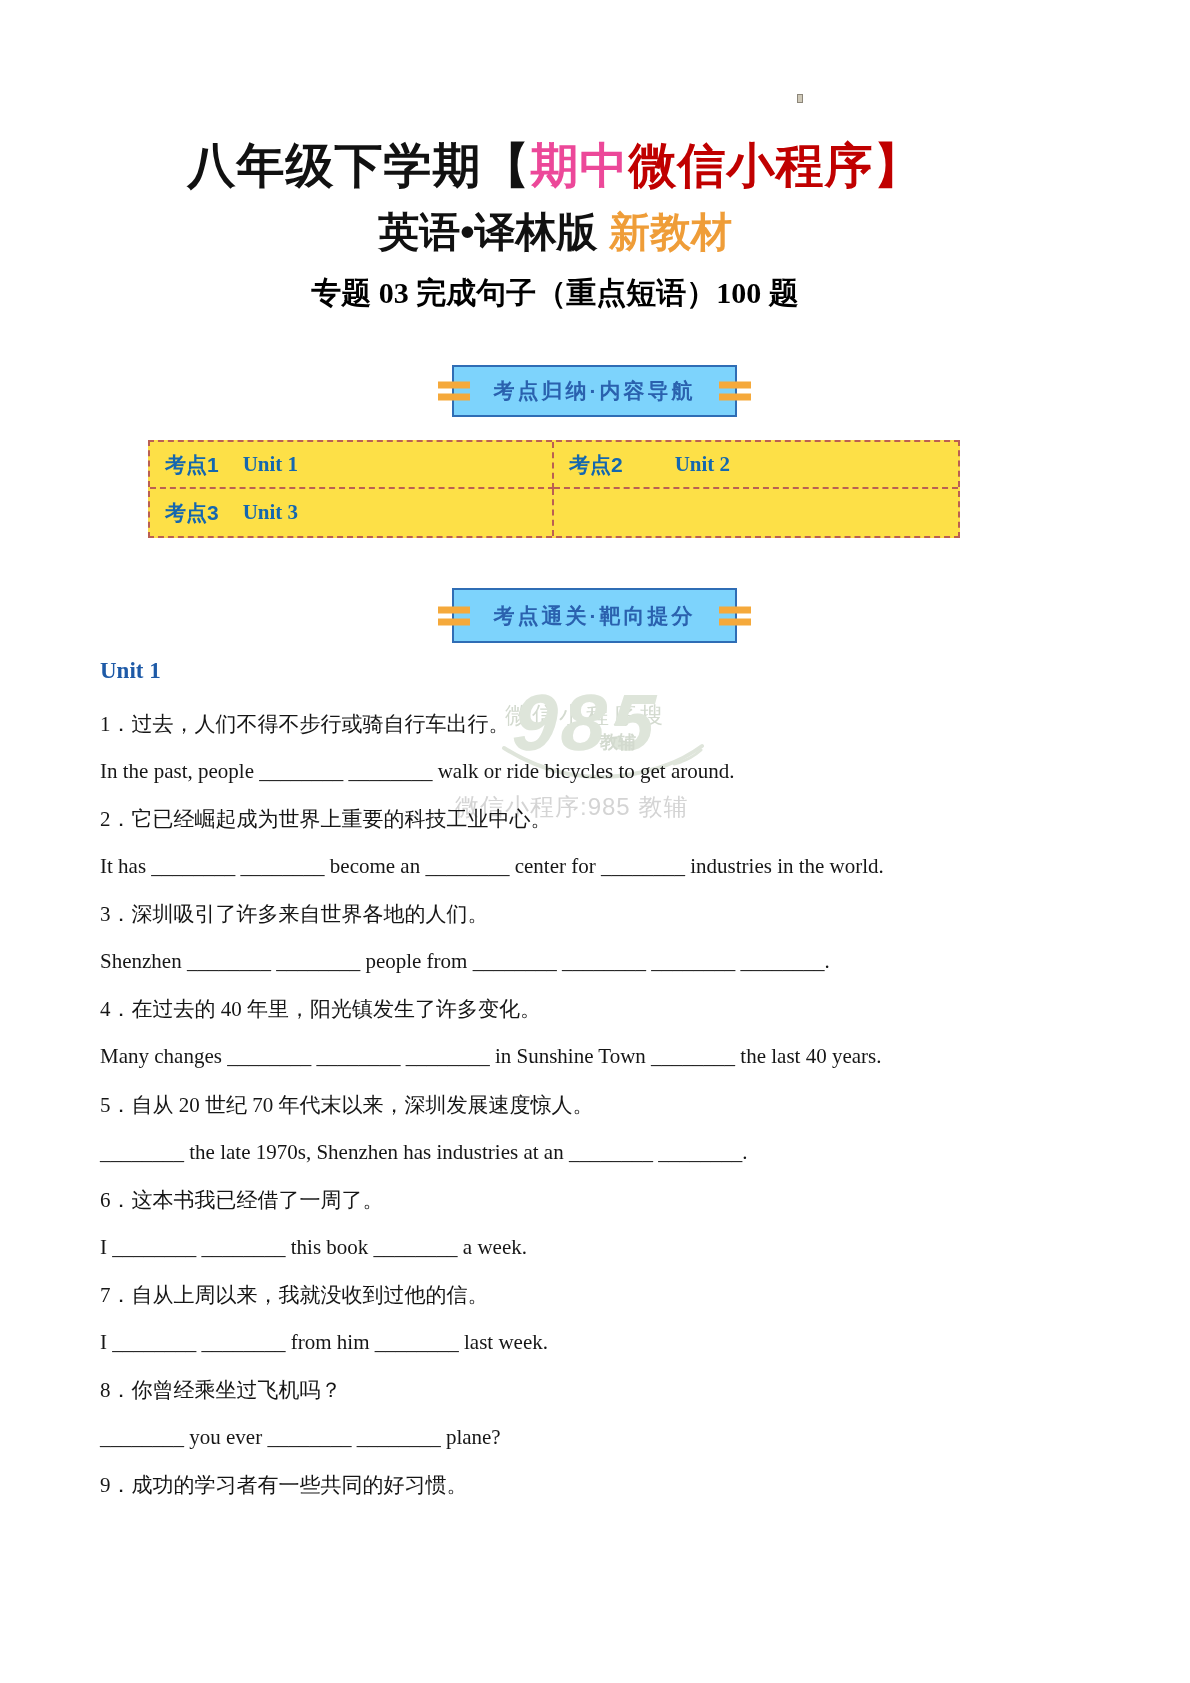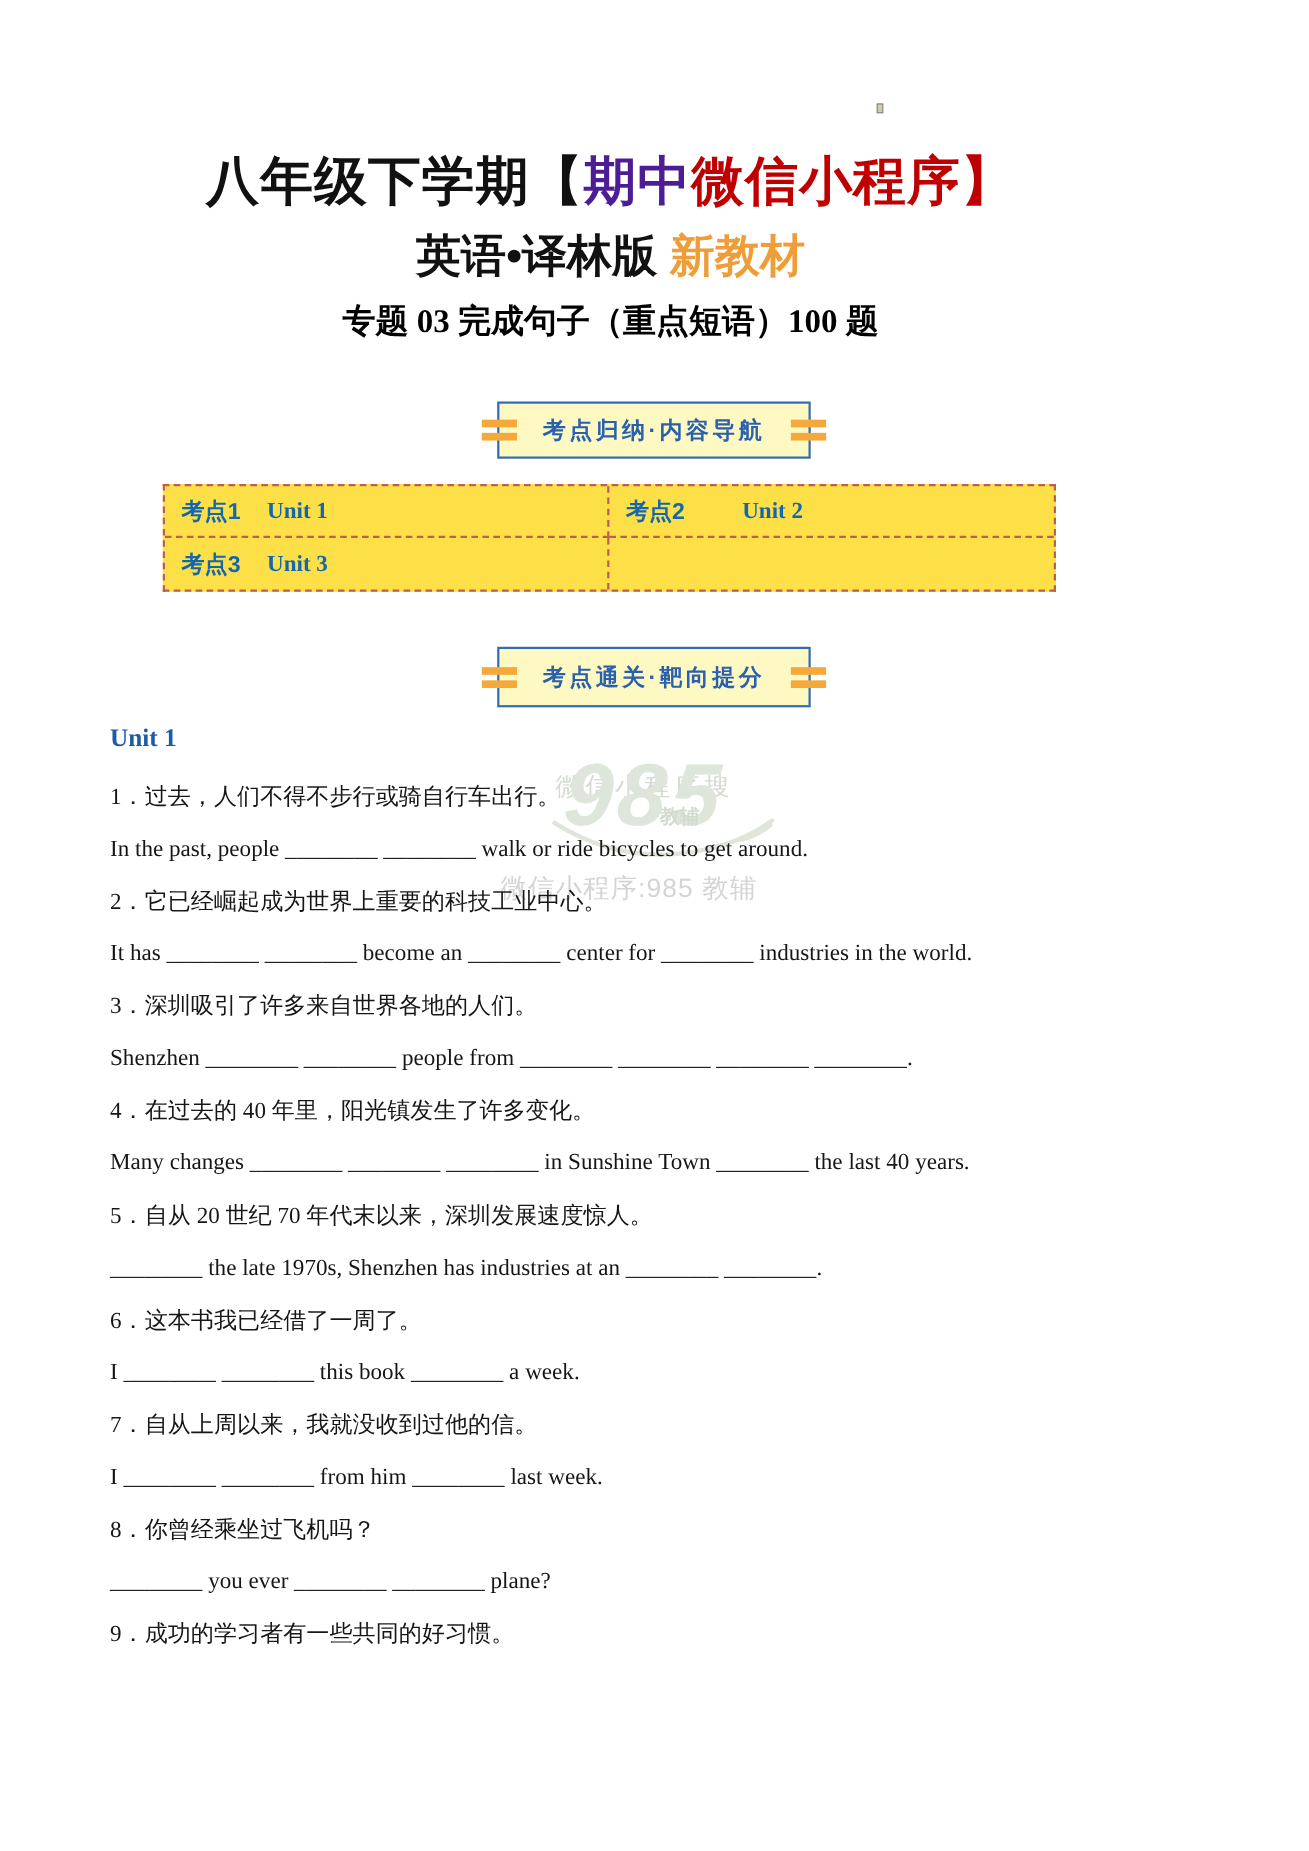--- a/index.html
+++ b/index.html
@@ -15,39 +15,39 @@
   
   .header {
     position:absolute; left:0; top:0; width:1110px; text-align:center; z-index:2;
   }
   .title1 {
     position:absolute; left:0; top:136px; width:100%;
     font-family:"Liberation Sans", sans-serif;
     font-weight:bold; font-size:48px; line-height:60px; letter-spacing:1px;
     color:#111111; white-space:nowrap;
   }
-  .title1 .t-blue { color:#4c1d95; }
+  .title1 .t-blue { color:#ec4899; }
   .title1 .t-red  { color:#c00000; }
   .title2 {
     position:absolute; left:0; top:206px; width:100%;
     font-family:"Liberation Sans", sans-serif;
     font-weight:bold; font-size:41px; line-height:52px;
     color:#111111; white-space:nowrap;
   }
   .title2 .t-orange { color:#ef9d38; }
   .title3 {
     position:absolute; left:0; top:272px; width:100%;
     font-weight:bold; font-size:30px; line-height:42px;
     color:#000000; white-space:nowrap;
   }
 
   
   .banner {
     position:absolute; left:452px; width:285px; height:54px;
-    border:2px solid #2f6db5; background:#fef9c3; z-index:2;
+    border:2px solid #2f6db5; background:#7dd3fc; z-index:2;
     display:flex; align-items:center; justify-content:center;
   }
   .banner-nav   { top:365px; height:52px; }
   .banner-boost { top:588px; height:55px; }
   .banner .banner-label {
     font-family:"Liberation Sans", sans-serif;
     font-weight:bold; font-size:21px; letter-spacing:3px; color:#2a61ae;
     white-space:nowrap;
   }
   .mark { position:absolute; top:50%; transform:translateY(-50%); width:32px; height:19px; }

